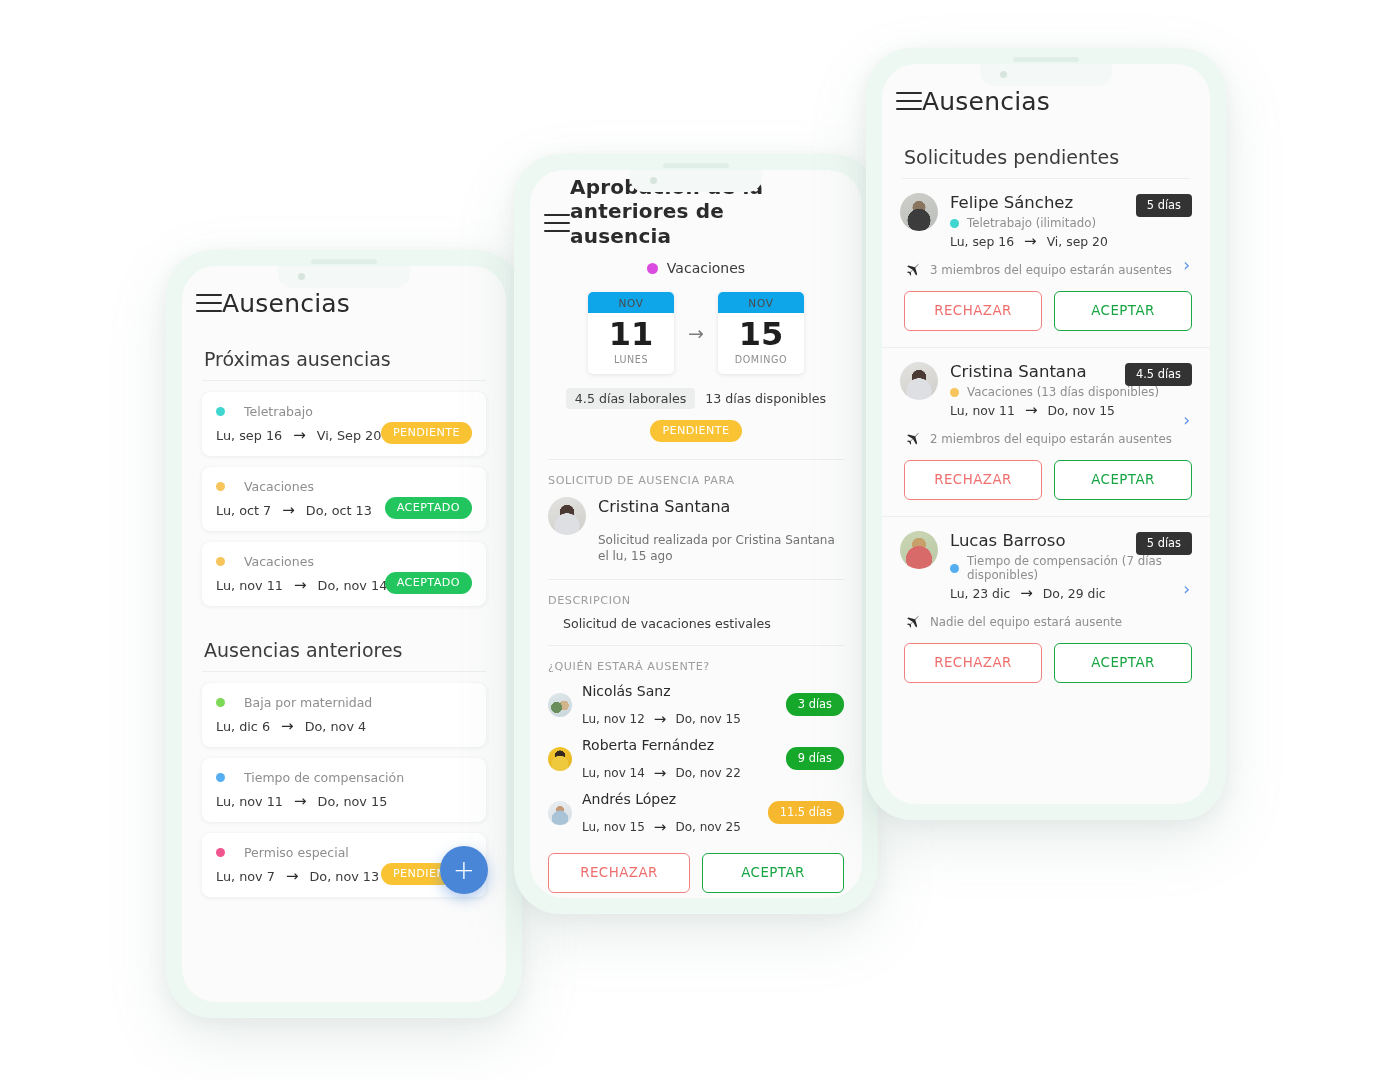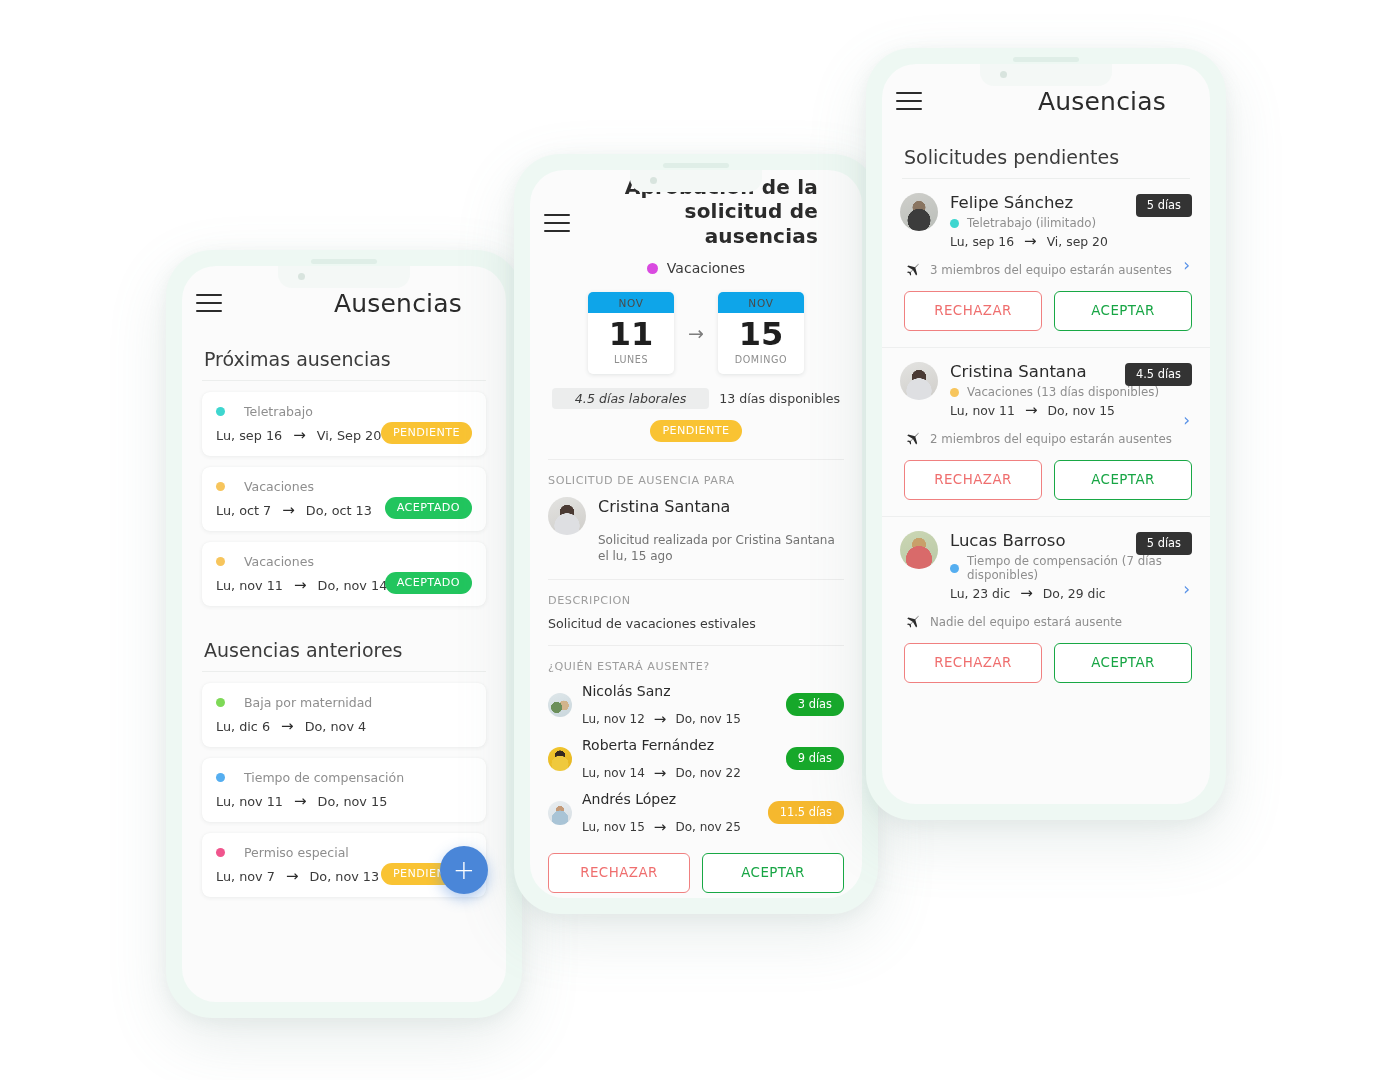--- a/index.html
+++ b/index.html
@@ -48,21 +48,21 @@
   #phone-pending  { left: 866px; top: 48px;  width: 360px; height: 772px; }
 
   
   .appbar {
     position: relative; height: 74px;
     display: flex; align-items: center; padding: 0 18px 0 14px;
   }
   .hamburger { width: 26px; height: 18px; display:flex; flex-direction:column; justify-content:space-between; flex:0 0 auto; cursor:pointer; }
   .hamburger span { display:block; height: 2px; background:#2b2b2b; border-radius: 2px; }
   .appbar-title {
-    flex: 1; text-align: right; font-size: 25px; color: #2b2b2b;
+    flex: 1; text-align: left; font-size: 25px; color: #2b2b2b;
     font-weight: 400; letter-spacing: .2px; margin-right: 26px;
   }
   .appbar-title.two-line { font-size: 20px; line-height: 1.22; font-weight: 600; }
 
   .section-title {
     font-size: 19px; color: #3b3b3b; font-weight: 400;
     padding: 8px 22px 10px 22px;
   }
   .hr { height: 1px; background: #eceeed; margin: 0 20px; }
 
@@ -107,33 +107,33 @@
     width: 86px; border-radius: 5px; overflow: hidden; text-align:center;
     box-shadow: 0 1px 4px rgba(40,60,55,.12);
     background: #fff;
   }
   .dc-month { background:#0ea5e9; color:#4a4a4a; font-size: 10.5px; letter-spacing: .7px; padding: 5px 0 4px; }
   .dc-day { font-size: 32px; color:#1f1f1f; font-weight: 600; line-height: 1.05; padding-top: 5px; }
   .dc-weekday { font-size: 9.6px; color:#8e8e8e; letter-spacing:.6px; padding: 2px 0 9px; }
   .dc-arrow { color:#7d7d7d; font-size: 19px; }
 
   .summary { display:flex; align-items:center; justify-content:center; gap: 10px; margin-top: 14px; font-size: 12.6px; color:#3c3c3c; }
-  .summary .chip { background:#eceded; border-radius: 4px; padding: 3px 23px; font-style: italic; }
+  .summary .chip { background:#eceded; border-radius: 4px; padding: 3px 9px; }
   .status-center { display:flex; justify-content:center; margin-top: 11px; }
   .status-center .pill { position: static; }
 
   .p2-hr { height:1px; background:#ededed; margin: 17px 18px 0; }
   .blk { padding: 14px 18px 14px 18px; }
   .blk-label { font-size: 11.2px; color:#9d9d9d; letter-spacing: .55px; }
   .person-row { display:flex; align-items:flex-start; gap: 12px; margin-top: 10px; }
   .avatar { width: 38px; height: 38px; border-radius: 50%; flex:0 0 auto; background:#e7e7e7; overflow:hidden; }
   .avatar.sm { width: 24px; height: 24px; }
   .p-name { font-size: 16px; color:#2b2b2b; }
   .p-sub { font-size: 12px; color:#737373; line-height: 1.38; margin-top: 16px; }
-  .desc-text { font-size: 12.6px; color:#3a3a3a; margin-top: 9px; }
+  .desc-text { font-size: 12.6px; color:#3a3a3a; margin-top: 9px; margin-left: 15px; }
 
   .absent-row { display:flex; align-items:center; gap: 10px; margin-top: 10px; position:relative; }
   .ar-main { flex: 1; }
   .ar-name { font-size: 14px; color:#2b2b2b; }
   .ar-dates { font-size: 12px; color:#3a3a3a; margin-top: 13px; display:flex; align-items:center; gap: 9px; }
   .days-pill { border-radius: 11px; padding: 4px 12px 5px; font-size: 11.4px; color:#fff; }
   .days-pill.green { background:#16a82a; }
   .days-pill.amber { background:#f5b82e; }
 
   .btn-row { display:flex; gap: 12px; padding: 14px 18px 16px; }
@@ -300,21 +300,21 @@
       <div class="notch"></div>
 
       <div class="appbar" style="height:86px; align-items:flex-end; padding-bottom:8px;">
         <div class="hamburger" style="margin-bottom:16px">
             <span></span>
             <span></span>
             <span></span>
           </div>
         <div class="appbar-title two-line">
           <div>Aprobación de la</div>
-          <div>solicitud de ausencias</div>
+          <div>anteriores de ausencia</div>
         </div>
       </div>
 
       <div class="p2-type">
         <span class="dot" style="background: rgb(217, 74, 224);"></span>
         <span>Vacaciones</span>
       </div>
 
       <div class="datecards">
         <div class="datecard">

